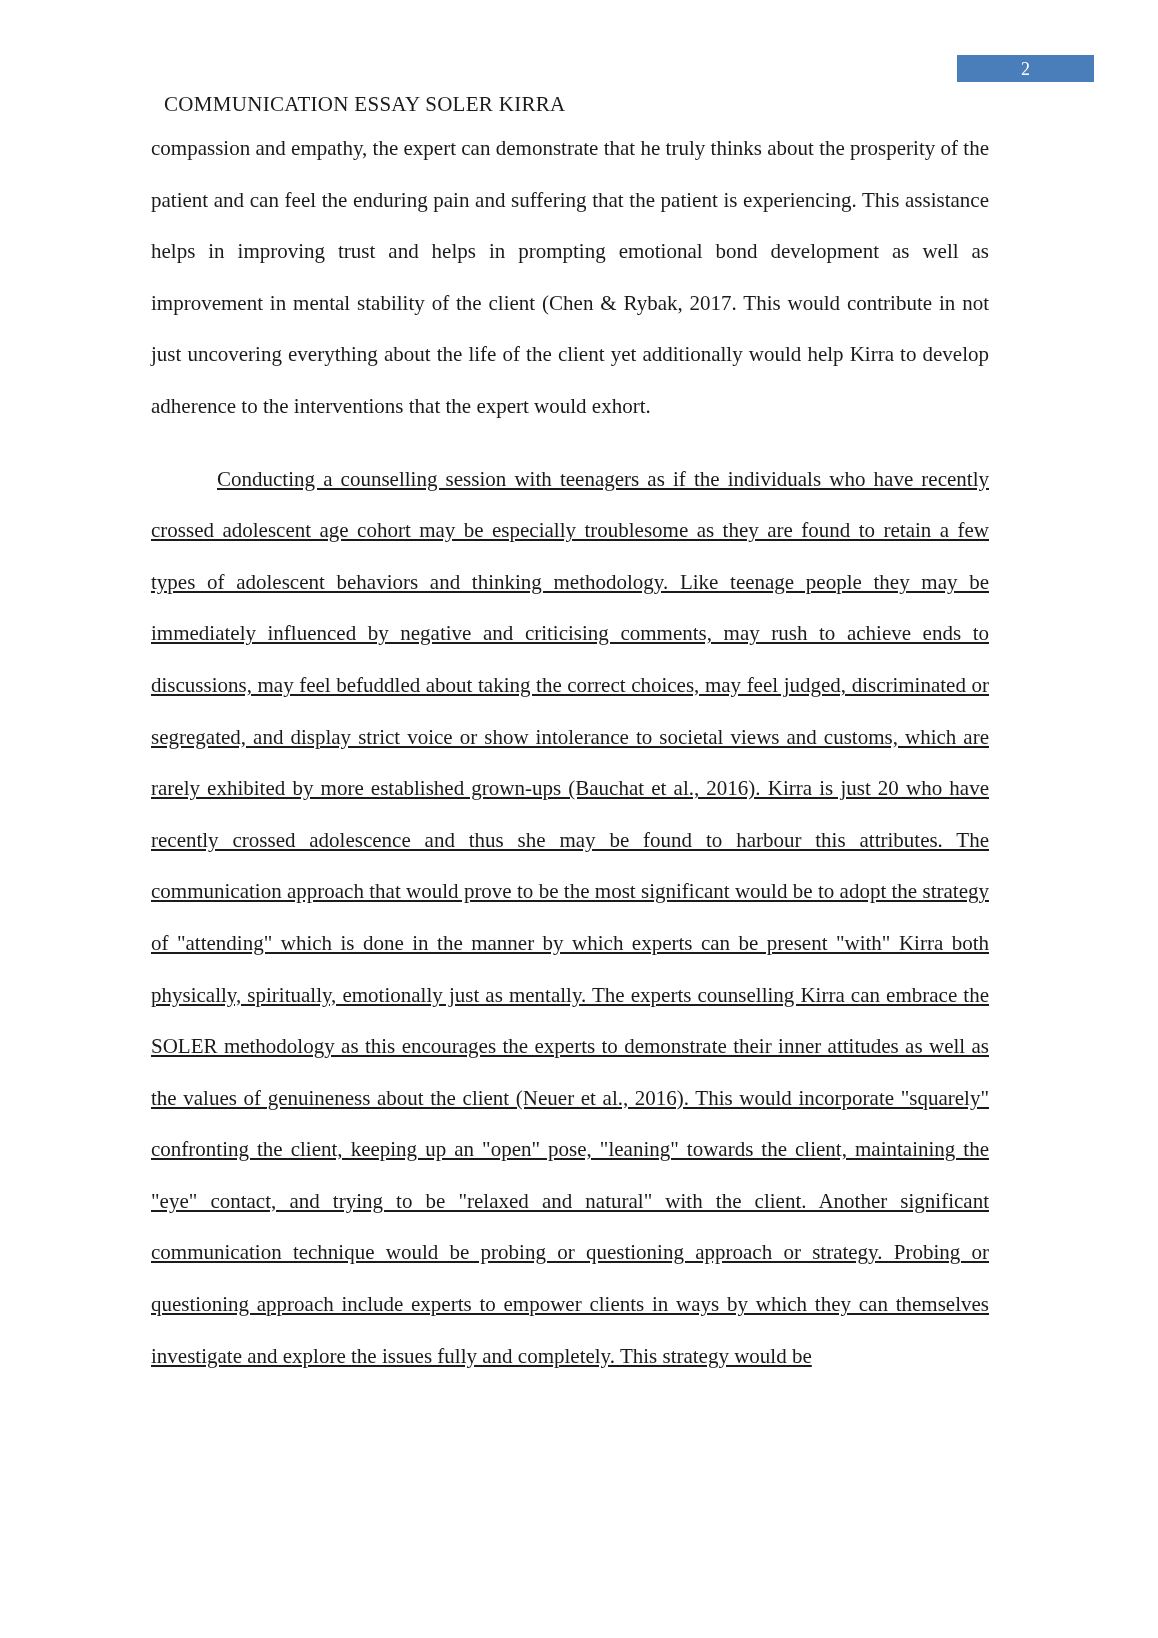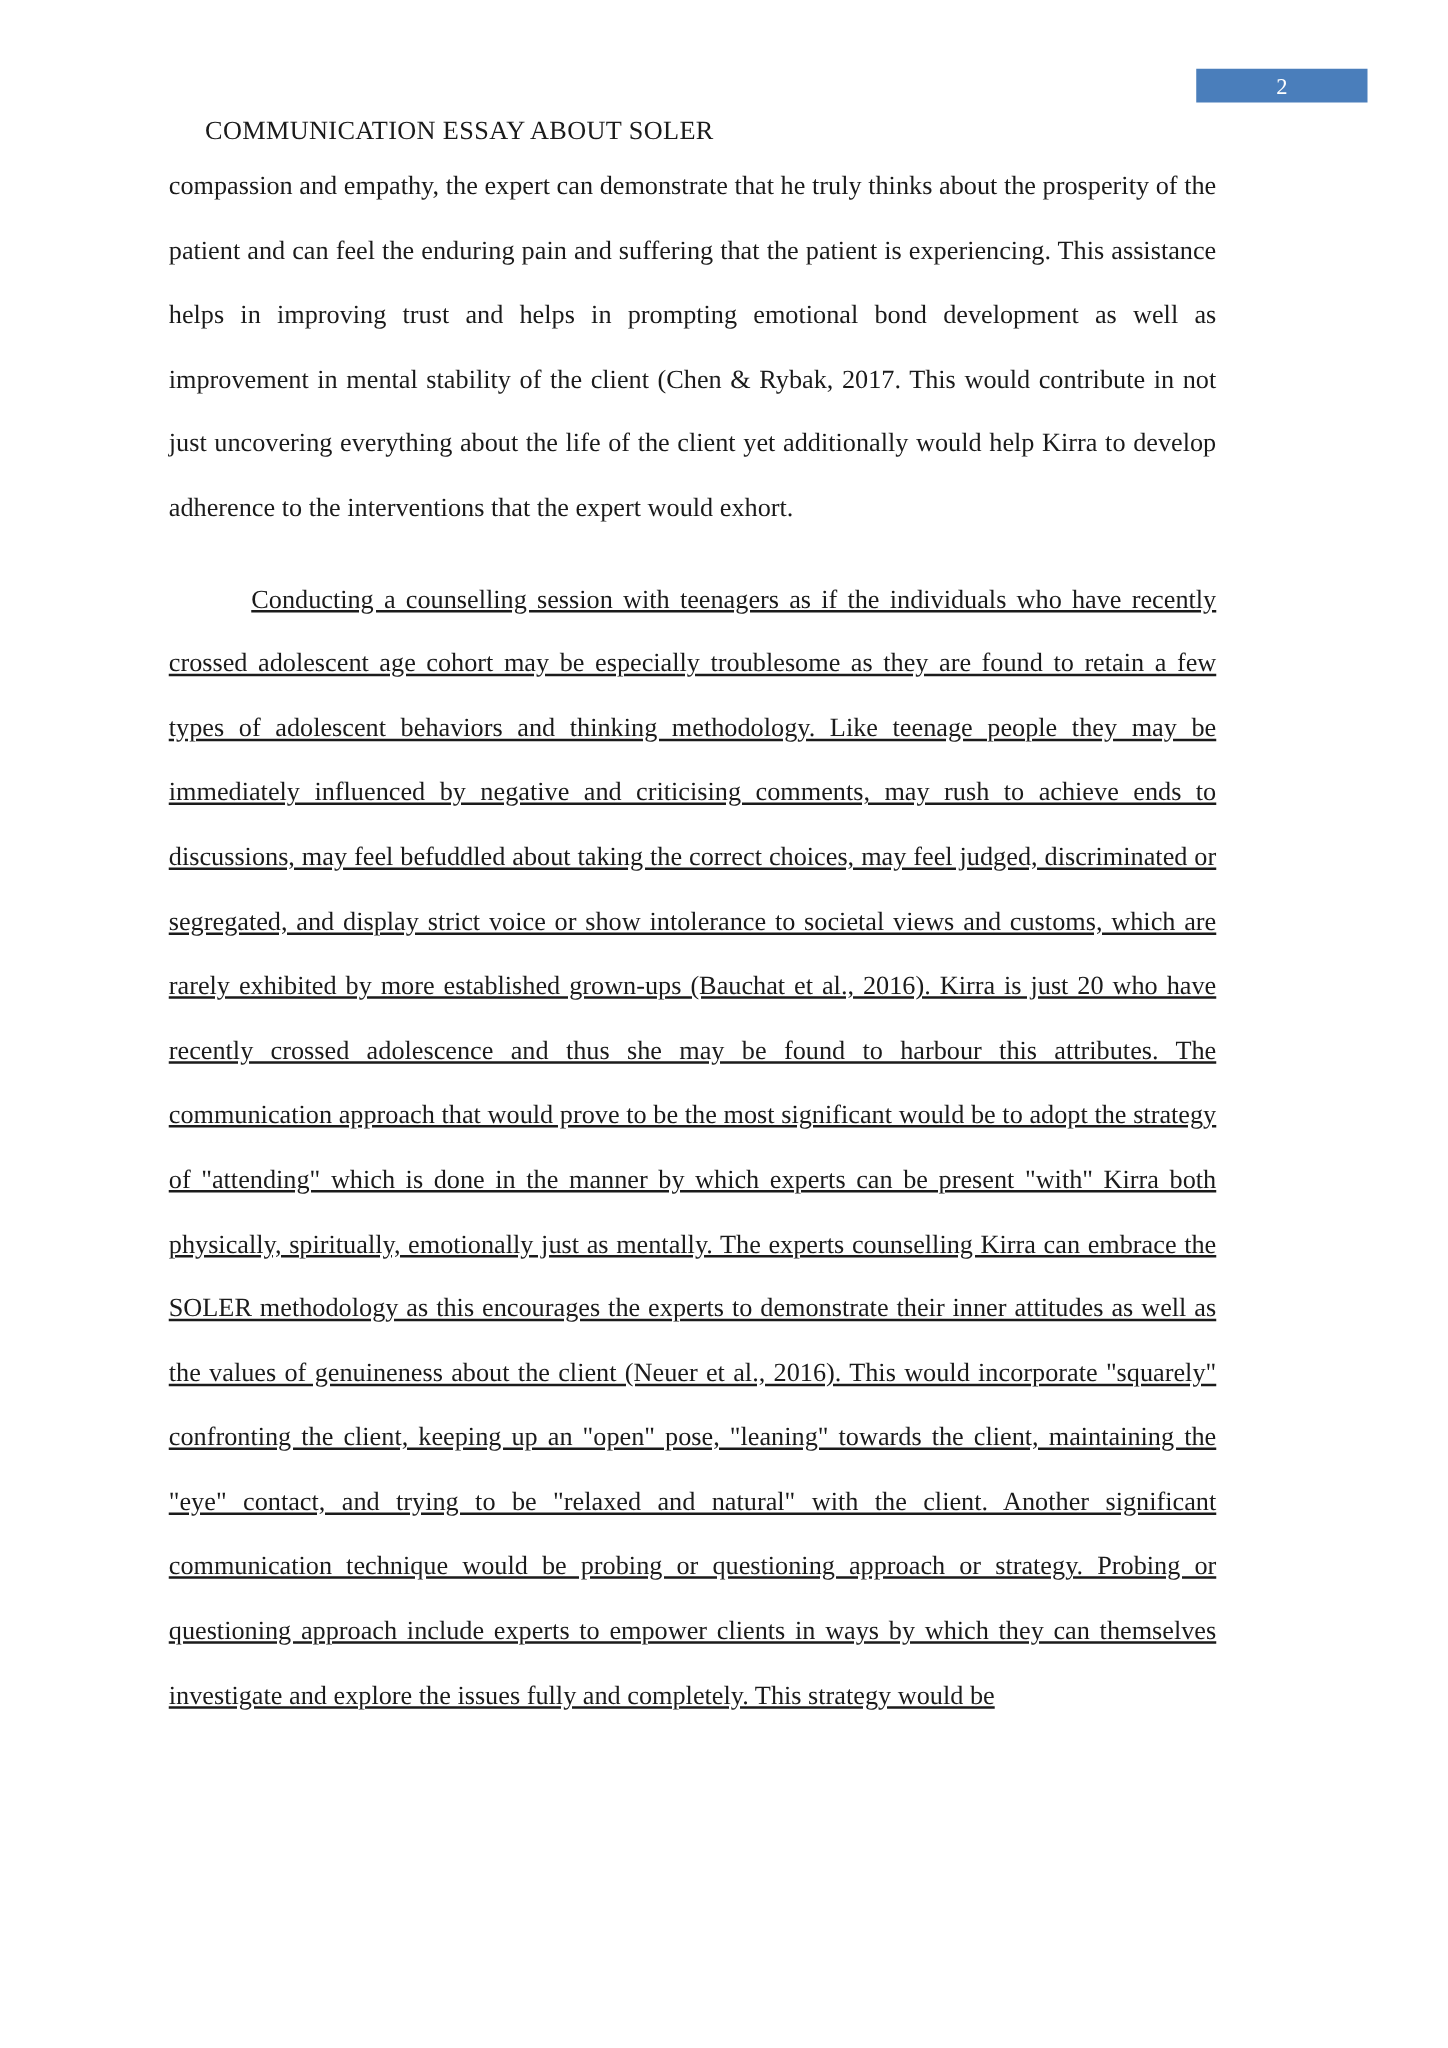--- a/index.html
+++ b/index.html
@@ -34,21 +34,21 @@
       position: absolute;
       top: 92px;
       left: 164px;
       font-size: 21px;
       letter-spacing: 0.3px;
       white-space: nowrap;
     }
     .content {
       position: absolute;
       top: 123px;
-      left: 135px;
+      left: 151px;
       width: 838px;
       text-align: justify;
       font-size: 21px;
       line-height: 51.6px;
     }
     .content p {
       margin: 0;
     }
     .content p + p {
       margin-top: 21px;
@@ -58,20 +58,20 @@
   </style>
 </head>
 <body>
 
 <div class="page">
 
   <div class="page-number-badge">
     <span>2</span>
   </div>
 
-  <div class="running-head">COMMUNICATION ESSAY ABOUT SOLER</div>
+  <div class="running-head">COMMUNICATION ESSAY SOLER KIRRA</div>
 
   <div class="content">
     <p>compassion and empathy, the expert can demonstrate that he truly thinks about the prosperity of the patient and can feel the enduring pain and suffering that the patient is experiencing. This assistance helps in improving trust and helps in prompting emotional bond development as well as improvement in mental stability of the client (Chen &amp; Rybak, 2017. This would contribute in not just uncovering everything about the life of the client yet additionally would help Kirra to develop adherence to the interventions that the expert would exhort.</p>
     <p>Conducting a counselling session with teenagers as if the individuals who have recently crossed adolescent age cohort may be especially troublesome as they are found to retain a few types of adolescent behaviors and thinking methodology. Like teenage people they may be immediately influenced by negative and criticising comments, may rush to achieve ends to discussions, may feel befuddled about taking the correct choices, may feel judged, discriminated or segregated, and display strict voice or show intolerance to societal views and customs, which are rarely exhibited by more established grown-ups (Bauchat et al., 2016). Kirra is just 20 who have recently crossed adolescence and thus she may be found to harbour this attributes. The communication approach that would prove to be the most significant would be to adopt the strategy of "attending" which is done in the manner by which experts can be present "with" Kirra both physically, spiritually, emotionally just as mentally. The experts counselling Kirra can embrace the SOLER methodology as this encourages the experts to demonstrate their inner attitudes as well as the values of genuineness about the client (Neuer et al., 2016). This would incorporate "squarely" confronting the client, keeping up an "open" pose, "leaning" towards the client, maintaining the "eye" contact, and trying to be "relaxed and natural" with the client. Another significant communication technique would be probing or questioning approach or strategy. Probing or questioning approach include experts to empower clients in ways by which they can themselves investigate and explore the issues fully and completely. This strategy would be</p>
   </div>
 
 </div>
 
 </body></html>

